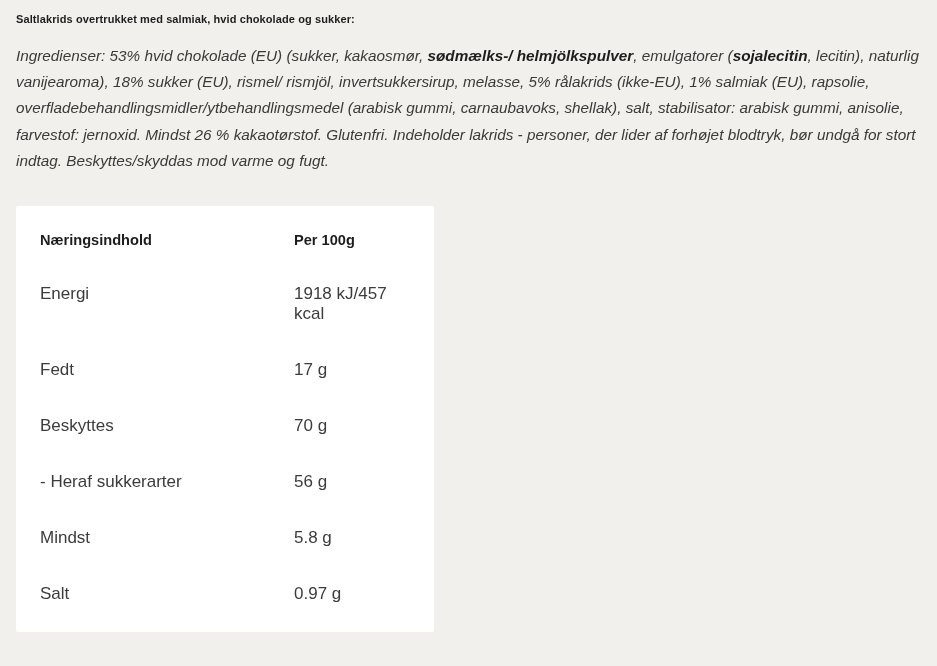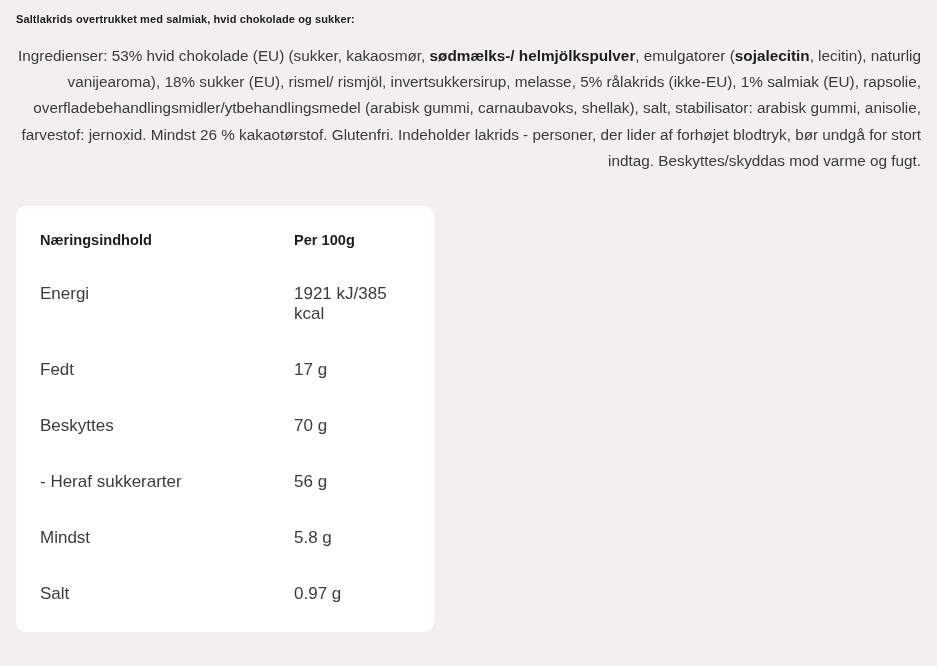--- a/index.html
+++ b/index.html
@@ -28,31 +28,32 @@
     letter-spacing: 0.1px;
     margin: 6px 0 0 0;
     padding-top: 6px;
     line-height: 1.4;
   }
   .ingredients {
     font-size: 15.3px;
     line-height: 1.72;
     color: #3a3a3a;
     max-width: 905px;
-    text-align: right;
+    text-align: left;
+    font-style: italic;
   }
   .ingredients b {
     font-weight: bold;
     color: #1d1d1d;
   }
   .nutrition-card {
     margin-top: 32px;
     width: 418px;
     background: #ffffff;
-    border-radius: 10px;
+    border-radius: 2px;
     box-sizing: border-box;
     padding: 18px 24px 10px 24px;
     box-shadow: 0 0 0 rgba(0,0,0,0);
   }
   table.nutrition {
     width: 100%;
     border-collapse: collapse;
   }
   table.nutrition th {
     text-align: left;
@@ -88,21 +89,21 @@
     <table class="nutrition">
       <thead>
         <tr>
           <th class="col-label">Næringsindhold</th>
           <th class="col-value">Per 100g</th>
         </tr>
       </thead>
       <tbody>
           <tr class="data-row">
             <td class="col-label">Energi</td>
-            <td class="col-value">1921 kJ/385 kcal</td>
+            <td class="col-value">1918 kJ/457 kcal</td>
           </tr>
           <tr class="data-row">
             <td class="col-label">Fedt</td>
             <td class="col-value">17 g</td>
           </tr>
           <tr class="data-row">
             <td class="col-label">Beskyttes</td>
             <td class="col-value">70 g</td>
           </tr>
           <tr class="data-row">

